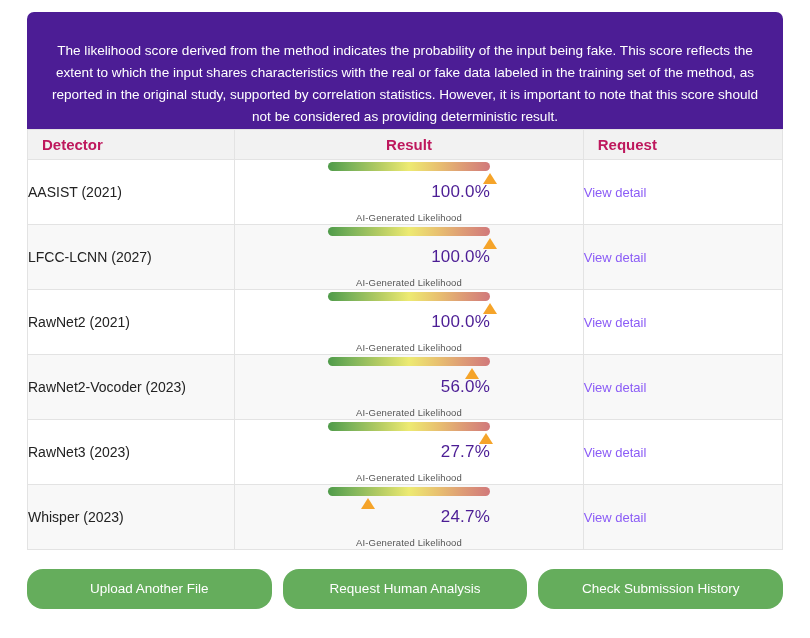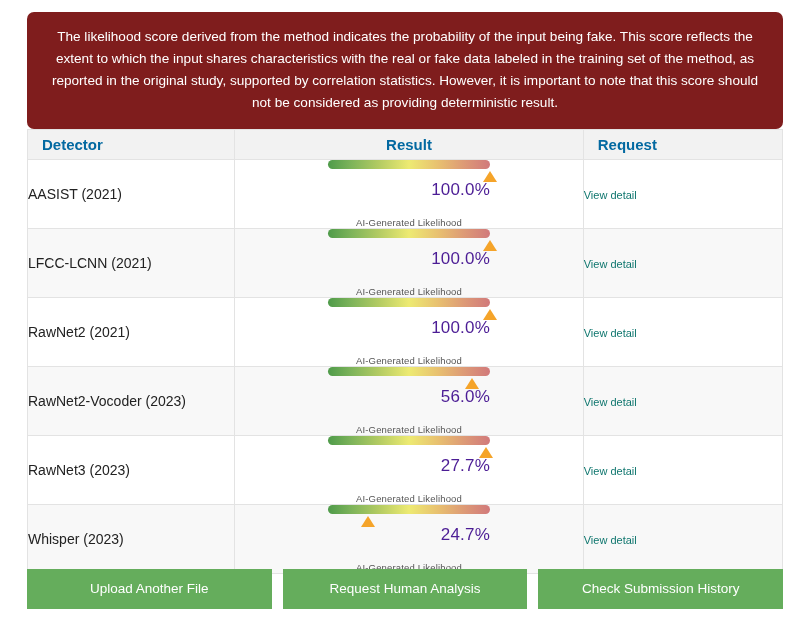--- a/index.html
+++ b/index.html
@@ -19,27 +19,27 @@
     position: relative;
     padding: 0;
   }
 
   
   .info-banner {
     position: absolute;
     left: 27px;
     top: 12px;
     width: 756px;
-    background: #7f1d1d;
+    background: #4c1d95;
     border-radius: 7px;
     color: #ffffff;
     font-size: 13.6px;
     line-height: 1.62;
     text-align: center;
-    padding: 14px 22px 15px 22px;
+    padding: 28px 22px 15px 22px;
   }
 
   
   .result-table {
     position: absolute;
     left: 27px;
     top: 129px;
     width: 756px;
     border-collapse: collapse;
     border: 1px solid #dfdfdf;
@@ -49,21 +49,21 @@
   .result-table td {
     border: 1px solid #e3e3e3;
     padding: 0;
     vertical-align: middle;
   }
   .result-table thead th {
     background: #f2f2f2;
     height: 30px;
     font-size: 15px;
     font-weight: bold;
-    color: #0369a1;
+    color: #be185d;
     padding: 0 14px;
   }
   .th-detector { text-align: left; width: 207px; }
   .th-result   { text-align: center; width: 348px; }
   .th-details  { text-align: left; width: 199px; }
 
   .result-table tbody tr { height: 65px; }
   .result-table tbody tr:nth-child(even) td { background: #f8f8f8; }
   .result-table tbody tr:nth-child(odd)  td { background: #ffffff; }
 
@@ -71,22 +71,22 @@
     padding: 0 14px;
     font-size: 14px;
     color: #222222;
     text-align: left;
   }
   .cell-details {
     padding: 0 14px;
     text-align: left;
   }
   .detail-link {
-    color: #0f766e;
-    font-size: 11px;
+    color: #8b5cf6;
+    font-size: 13px;
     text-decoration: none;
     cursor: pointer;
   }
 
   
   .cell-result { padding: 4px 0 6px 0; }
   .gauge {
     position: relative;
     width: 162px;
     margin: 0 auto;
@@ -115,42 +115,42 @@
     transform: translateX(-7px);
   }
   .gauge-value {
     margin-top: 11px;
     text-align: right;
     font-size: 17px;
     color: #4c1d95;
     letter-spacing: 0.2px;
   }
   .gauge-caption {
-    margin-top: 17px;
+    margin-top: 10px;
     text-align: center;
     font-size: 9.5px;
     color: #555555;
     letter-spacing: 0.15px;
   }
 
   
   .button-row {
     position: absolute;
     left: 27px;
     top: 569px;
     width: 756px;
     display: flex;
     gap: 11px;
   }
   .action-button {
     flex: 1 1 0;
     height: 40px;
     background: #65ad5c;
     border: none;
-    border-radius: 0;
+    border-radius: 16px;
     color: #ffffff;
     font-size: 13.5px;
     font-family: "Liberation Sans", sans-serif;
     cursor: pointer;
     line-height: 40px;
     text-align: center;
     padding: 0;
   }
 </style>
 </head>
@@ -178,21 +178,21 @@
               <div class="gauge-bar">
                 <div class="gauge-pointer" style="left: 100%;"></div>
               </div>
               <div class="gauge-value">100.0%</div>
               <div class="gauge-caption">AI-Generated Likelihood</div>
             </div>
           </td>
           <td class="cell-details"><a class="detail-link">View detail</a></td>
         </tr>
         <tr>
-          <td class="cell-detector">LFCC-LCNN (2021)</td>
+          <td class="cell-detector">LFCC-LCNN (2027)</td>
           <td class="cell-result">
             <div class="gauge">
               <div class="gauge-bar">
                 <div class="gauge-pointer" style="left: 100%;"></div>
               </div>
               <div class="gauge-value">100.0%</div>
               <div class="gauge-caption">AI-Generated Likelihood</div>
             </div>
           </td>
           <td class="cell-details"><a class="detail-link">View detail</a></td>

